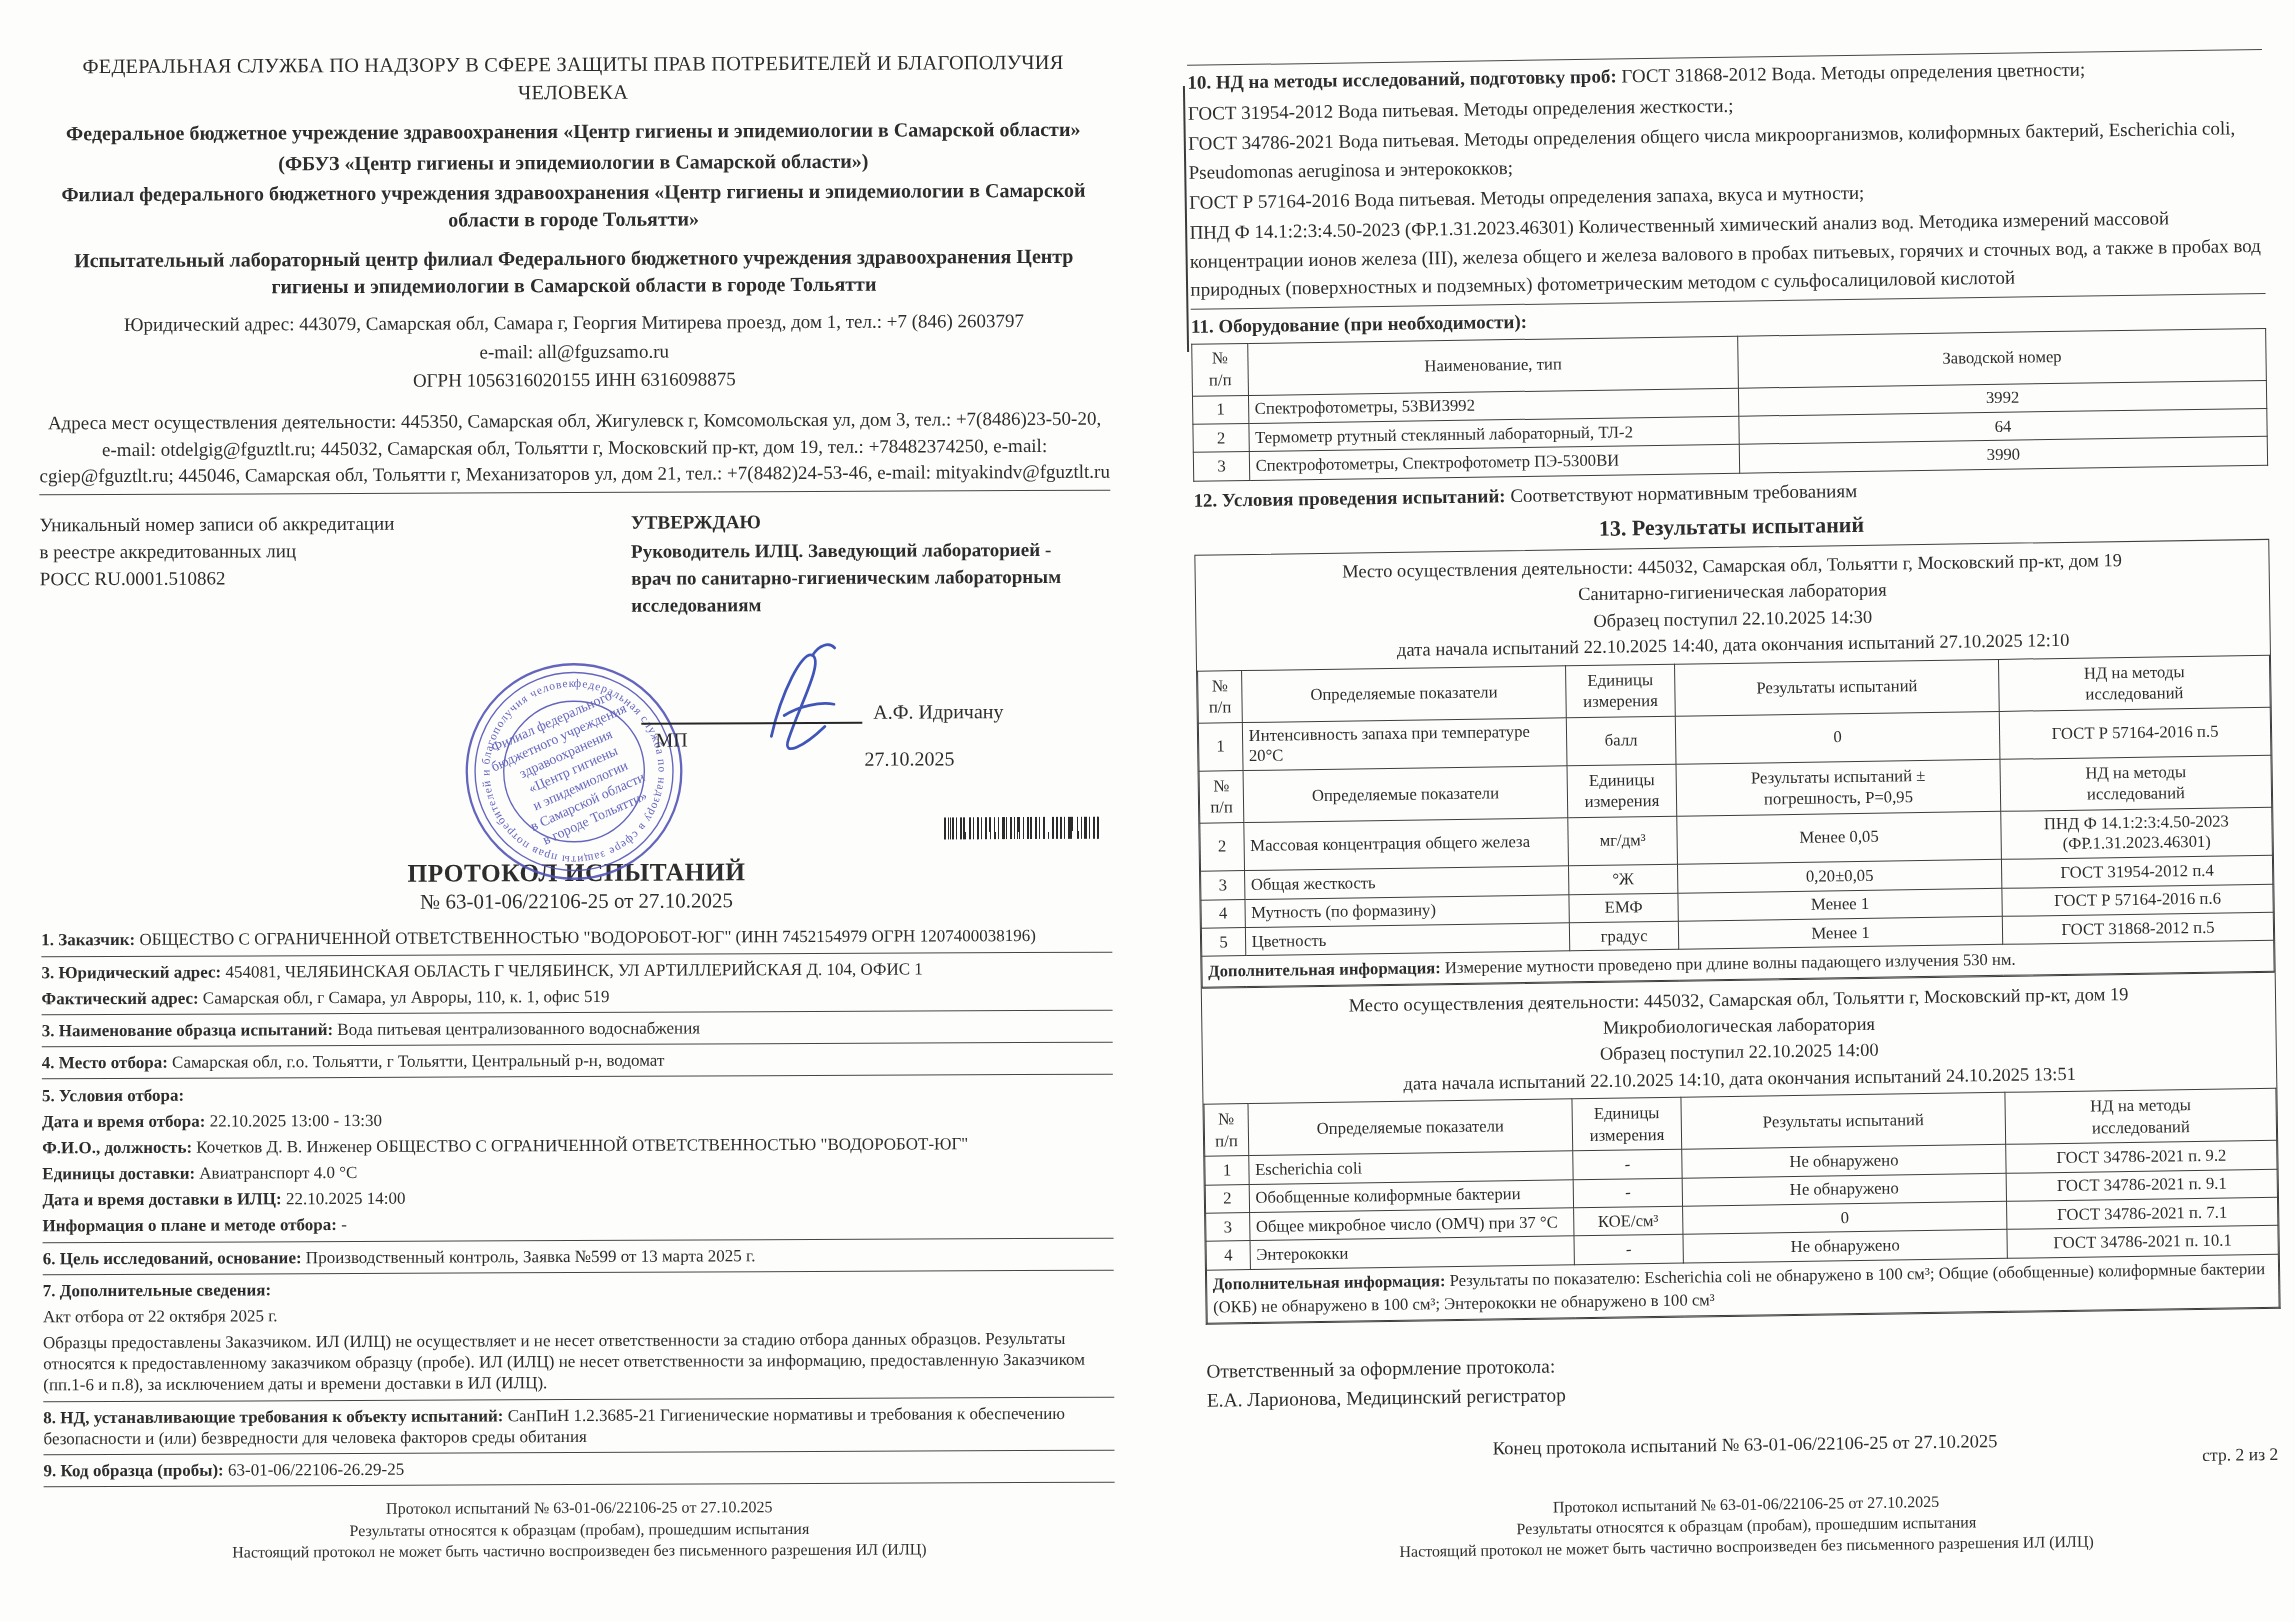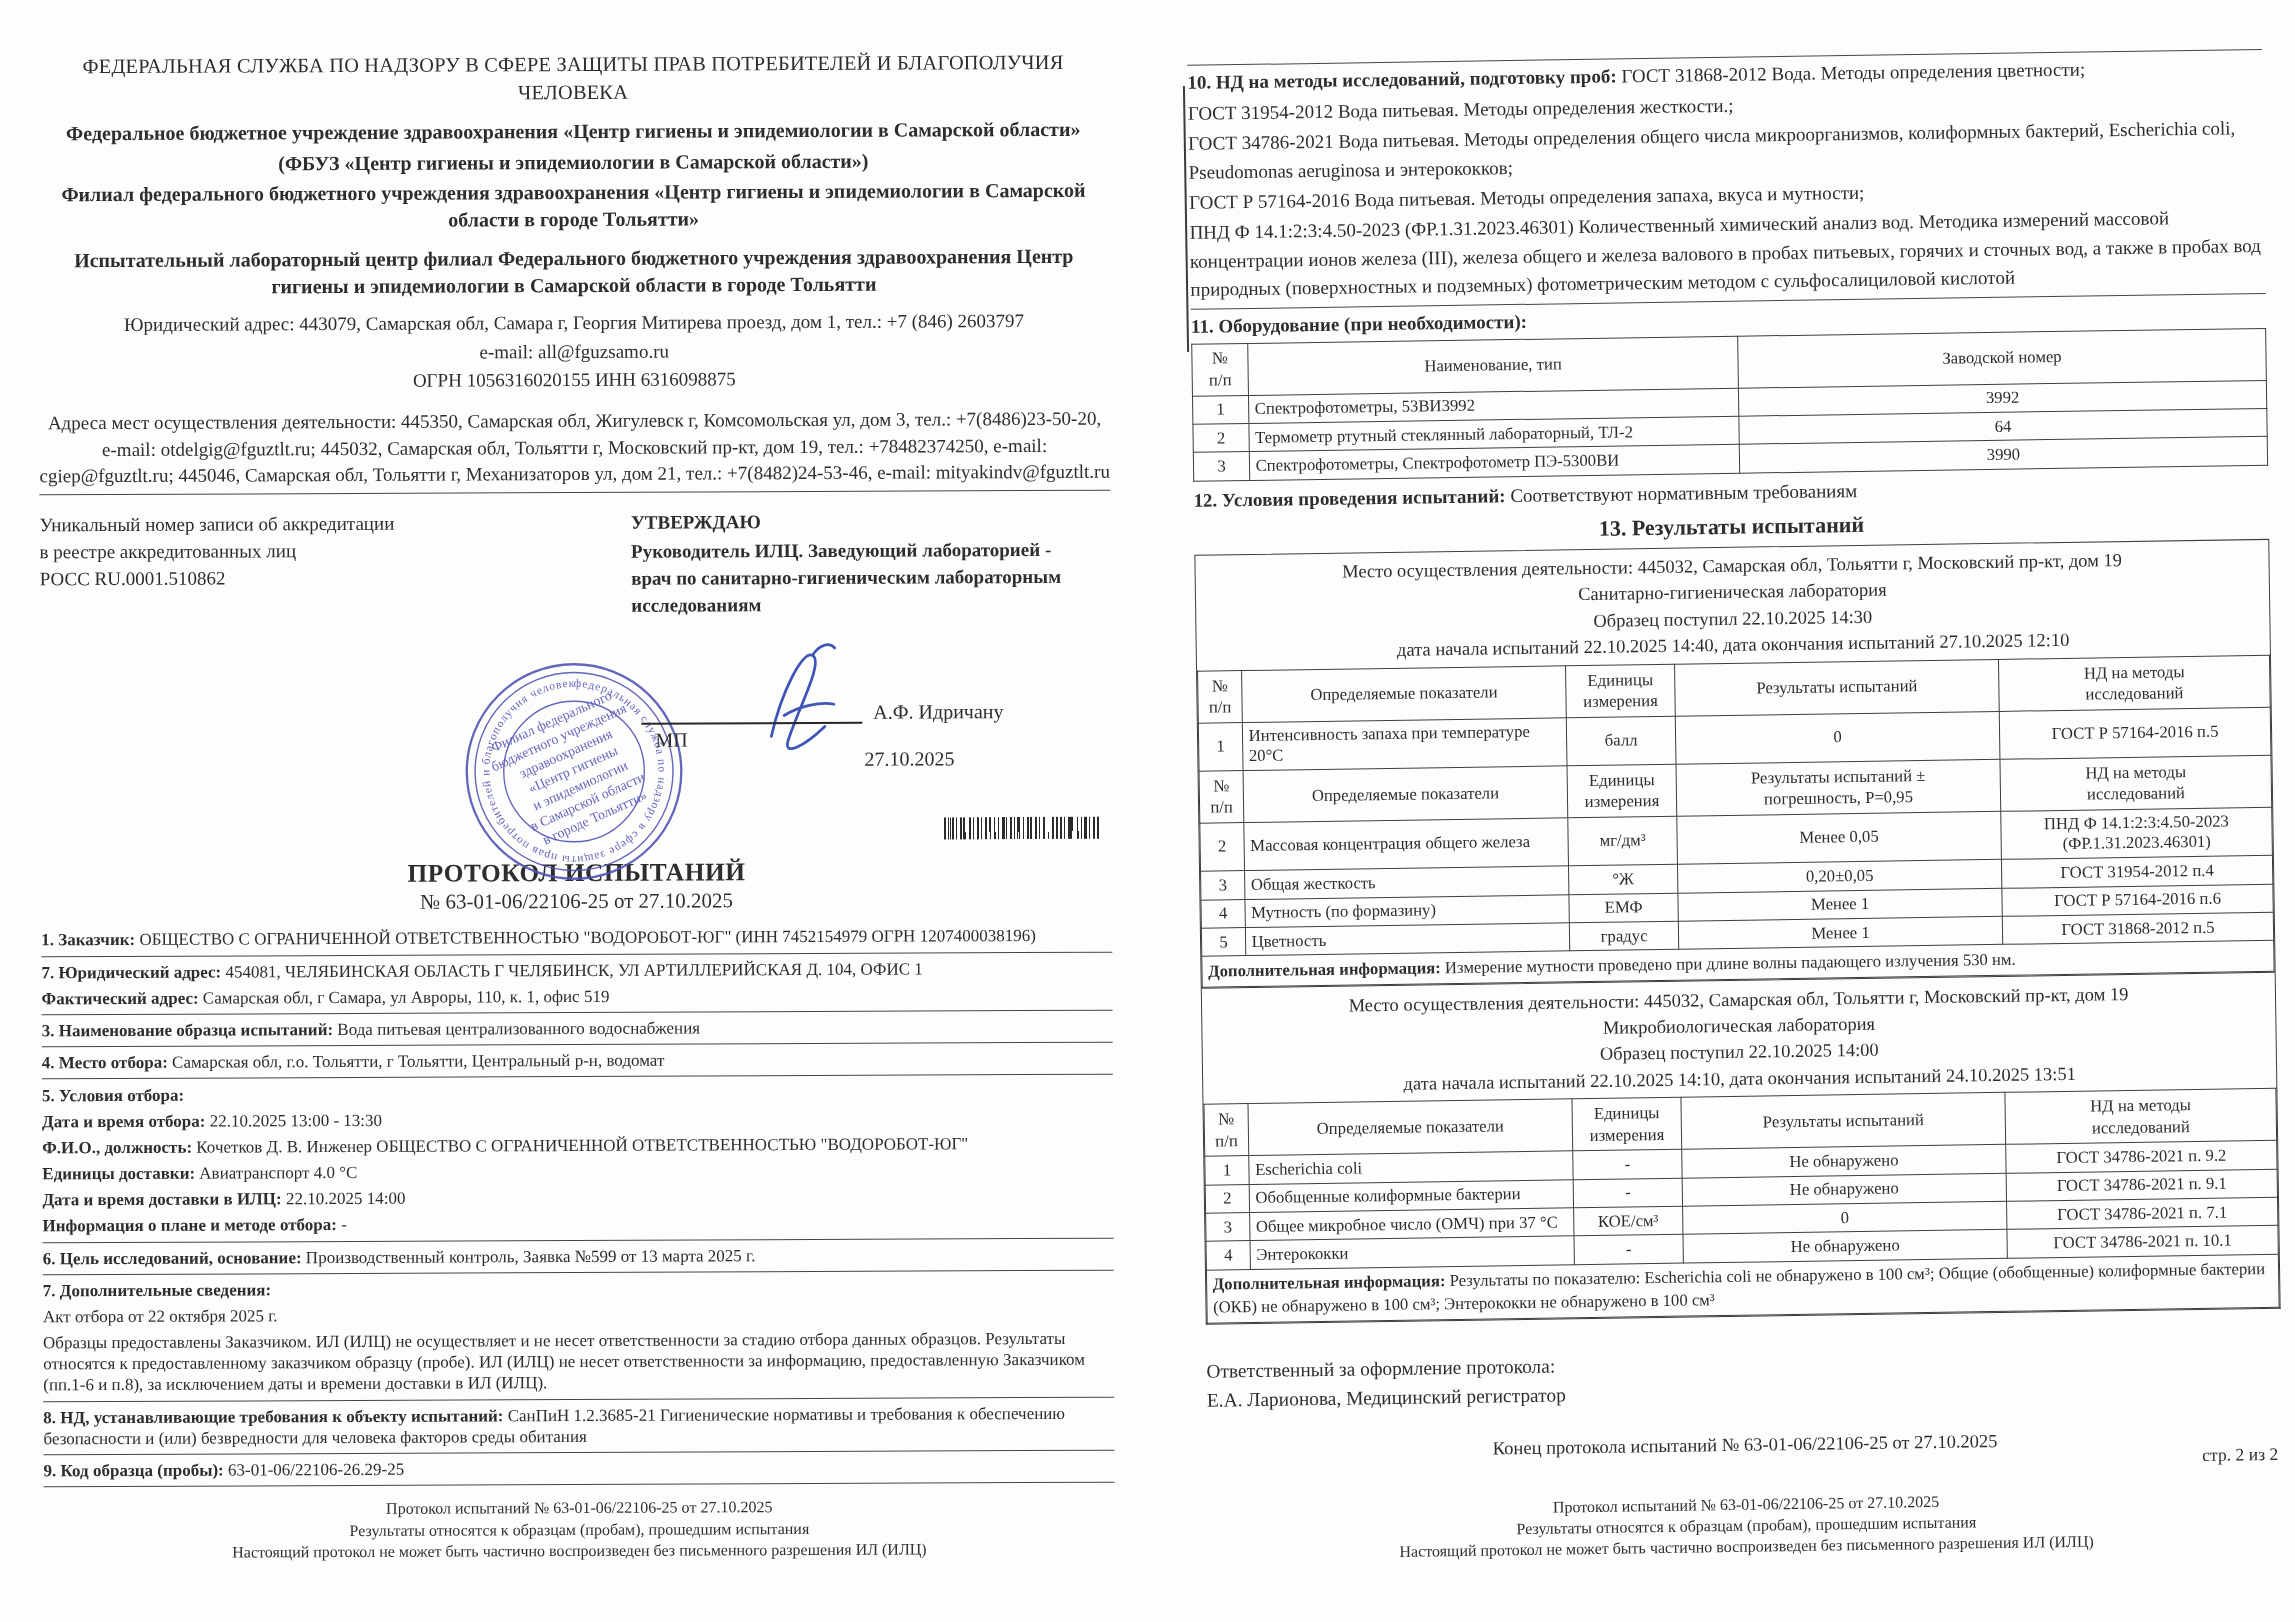--- a/index.html
+++ b/index.html
@@ -144,21 +144,21 @@
         <div class="sig-date">27.10.2025</div>
         <div class="barcode"></div>
       </div>
 
       <h1 class="doc-title">ПРОТОКОЛ ИСПЫТАНИЙ</h1>
       <div class="doc-number">№ 63-01-06/22106-25 от 27.10.2025</div>
 
       <section class="items">
         <p><span class="lbl">1. Заказчик:</span> <span>ОБЩЕСТВО С ОГРАНИЧЕННОЙ ОТВЕТСТВЕННОСТЬЮ "ВОДОРОБОТ-ЮГ" (ИНН 7452154979 ОГРН 1207400038196)</span></p>
         <hr class="rule thin">
-        <p><span class="lbl">7. Юридический адрес:</span> <span>454081, ЧЕЛЯБИНСКАЯ ОБЛАСТЬ Г ЧЕЛЯБИНСК, УЛ АРТИЛЛЕРИЙСКАЯ Д. 104, ОФИС 1</span></p>
+        <p><span class="lbl">3. Юридический адрес:</span> <span>454081, ЧЕЛЯБИНСКАЯ ОБЛАСТЬ Г ЧЕЛЯБИНСК, УЛ АРТИЛЛЕРИЙСКАЯ Д. 104, ОФИС 1</span></p>
         <p><span class="lbl">Фактический адрес:</span> <span>Самарская обл, г Самара, ул Авроры, 110, к. 1, офис 519</span></p>
         <hr class="rule thin">
         <p><span class="lbl">3. Наименование образца испытаний:</span> <span>Вода питьевая централизованного водоснабжения</span></p>
         <hr class="rule thin">
         <p><span class="lbl">4. Место отбора:</span> <span>Самарская обл, г.о. Тольятти, г Тольятти, Центральный р-н, водомат</span></p>
         <hr class="rule thin">
         <p><span class="lbl">5. Условия отбора:</span></p>
         <p><span class="lbl">Дата и время отбора:</span> <span>22.10.2025 13:00 - 13:30</span></p>
         <p><span class="lbl">Ф.И.О., должность:</span> <span>Кочетков Д. В. Инженер ОБЩЕСТВО С ОГРАНИЧЕННОЙ ОТВЕТСТВЕННОСТЬЮ "ВОДОРОБОТ-ЮГ"</span></p>
         <p><span class="lbl">Единицы доставки:</span> <span>Авиатранспорт 4.0 °С</span></p>

